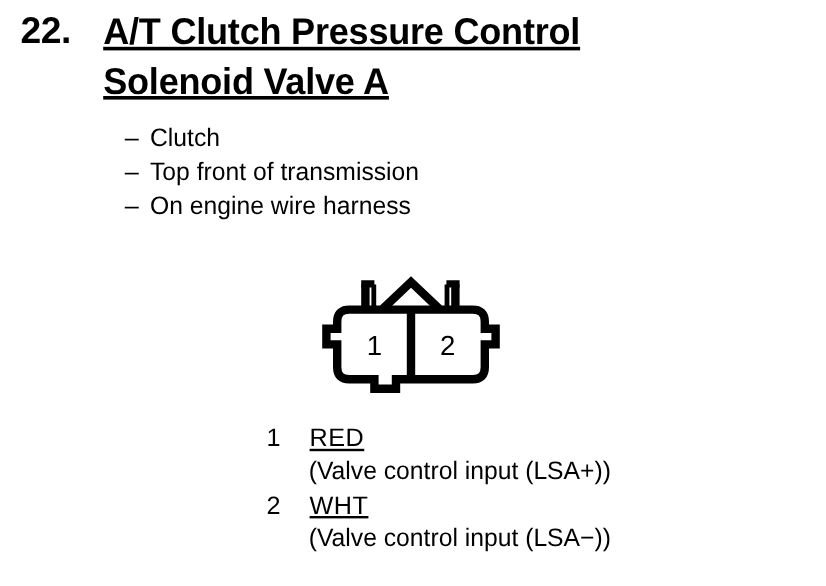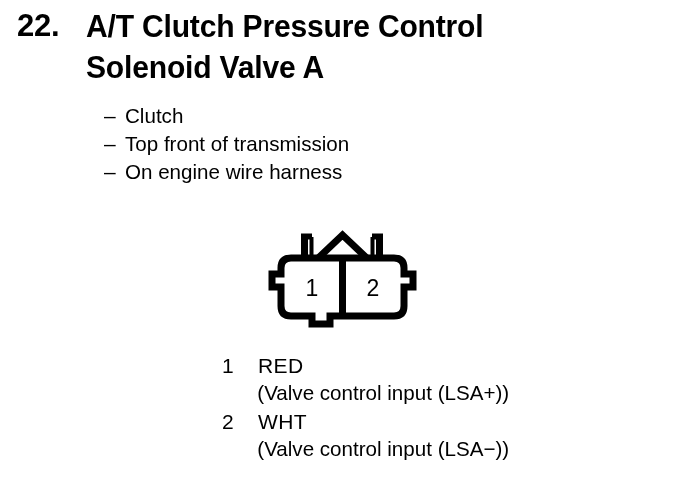--- a/index.html
+++ b/index.html
@@ -40,20 +40,21 @@
     box-sizing: border-box;
     font-size: 31px;
     font-weight: bold;
     line-height: 40px;
     letter-spacing: -0.3px;
     white-space: nowrap;
   }
   .title-block {
     flex: 1;
     padding-left: 0px;
+    text-decoration: underline;
   }
   .title-line {
     font-size: 31px;
     font-weight: bold;
     line-height: 41px;
     letter-spacing: -0.2px;
     white-space: nowrap;
     transform: scaleX(0.97);
     transform-origin: left center;
   }
@@ -109,20 +110,21 @@
     font-size: 21px;
     line-height: 27px;
     white-space: nowrap;
   }
   .pin-num {
     width: 36px;
     flex: none;
   }
   .pin-color {
     letter-spacing: 0.4px;
+    text-decoration: underline;
   }
   .pin-desc {
     padding-left: 36px;
     font-size: 21px;
     line-height: 27px;
     white-space: nowrap;
     transform: scaleX(0.98);
     transform-origin: left center;
   }
 </style>

